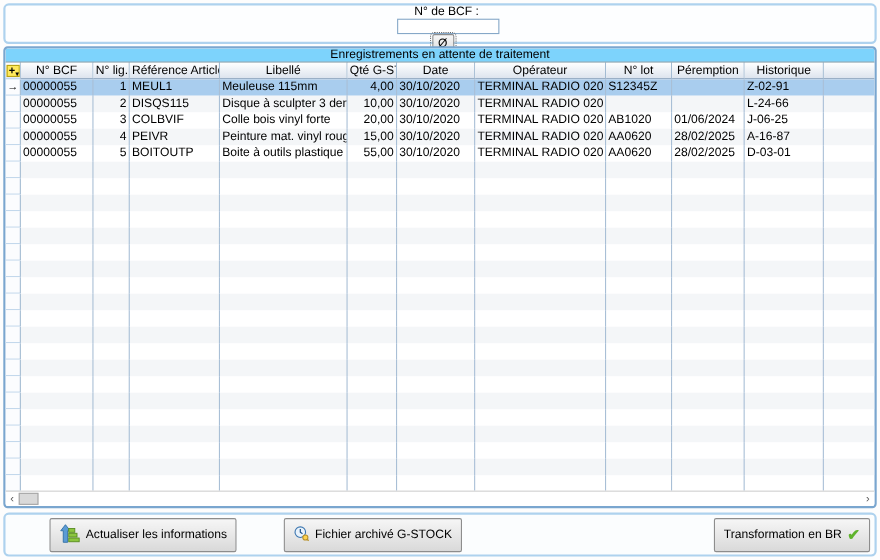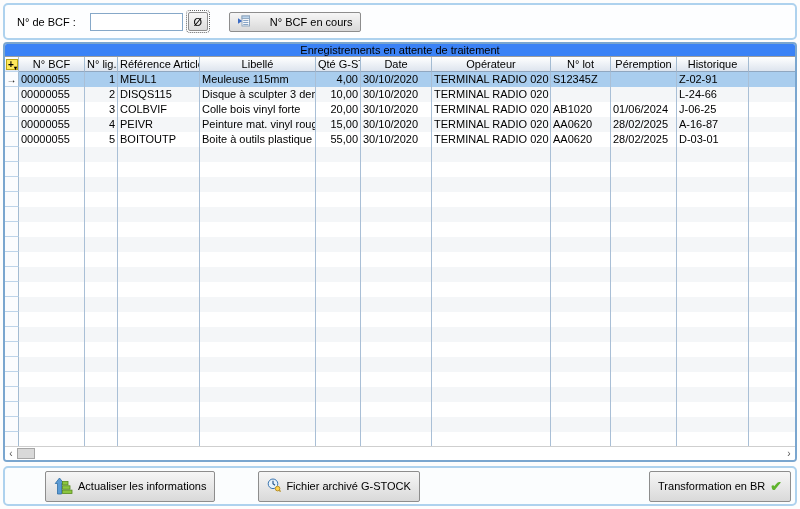--- a/index.html
+++ b/index.html
@@ -12,21 +12,21 @@
     position: relative;
     overflow: hidden;
   }
   .panel {
     position: absolute;
     background: #fdfeff;
     border: 2px solid #aed2ee;
     border-radius: 5px;
   }
   
-  .top-panel { left:3px; top:3px; width:794px; height:37px; display:flex; align-items:center; }
+  .top-panel { left:3px; top:3px; width:794px; height:37px; display:flex; align-items:center;flex-direction:column; }
   .top-panel .lbl { margin-left:12px; }
   .bcf-input {
     margin-left:14px; width:93px; height:18px;
     border:1px solid #86a8c8; background:#fff;
     font-family:"Liberation Sans",sans-serif; font-size:11px; padding:0 3px;
   }
   .clear-btn {
     margin-left:5px; width:20px; height:19px;
     background:linear-gradient(#f7f7f7,#dcdcdc);
     border:1px solid #8d8d8d; border-radius:2px;
@@ -42,21 +42,21 @@
   }
   .cours-btn { margin-left:21px; height:20px;gap:20px; }
   
   .table-panel {
     left:3px; top:42px; width:794px; height:420px;
     border:2px solid #7aa6cf; border-radius:4px;
     background:#fff; overflow:hidden;
   }
   .grid-title {
     height:13px; line-height:13px; text-align:center;
-    background:#3b82f6; border-bottom:1px solid #9c9c9c;
+    background:#7dd3fc; border-bottom:1px solid #9c9c9c;
   }
   .grid-row {
     display:grid;
     grid-template-columns:14px 66px 33px 82px 116px 45px 71px 119px 60px 66px 72px minmax(0,1fr);
     width:100%;
   }
   .grid-header { height:15px; }
   .grid-header .cell {
     background:linear-gradient(#ffffff,#dde4ee);
     border-right:1px solid #a3bbd2; border-bottom:1px solid #90a7c0;

